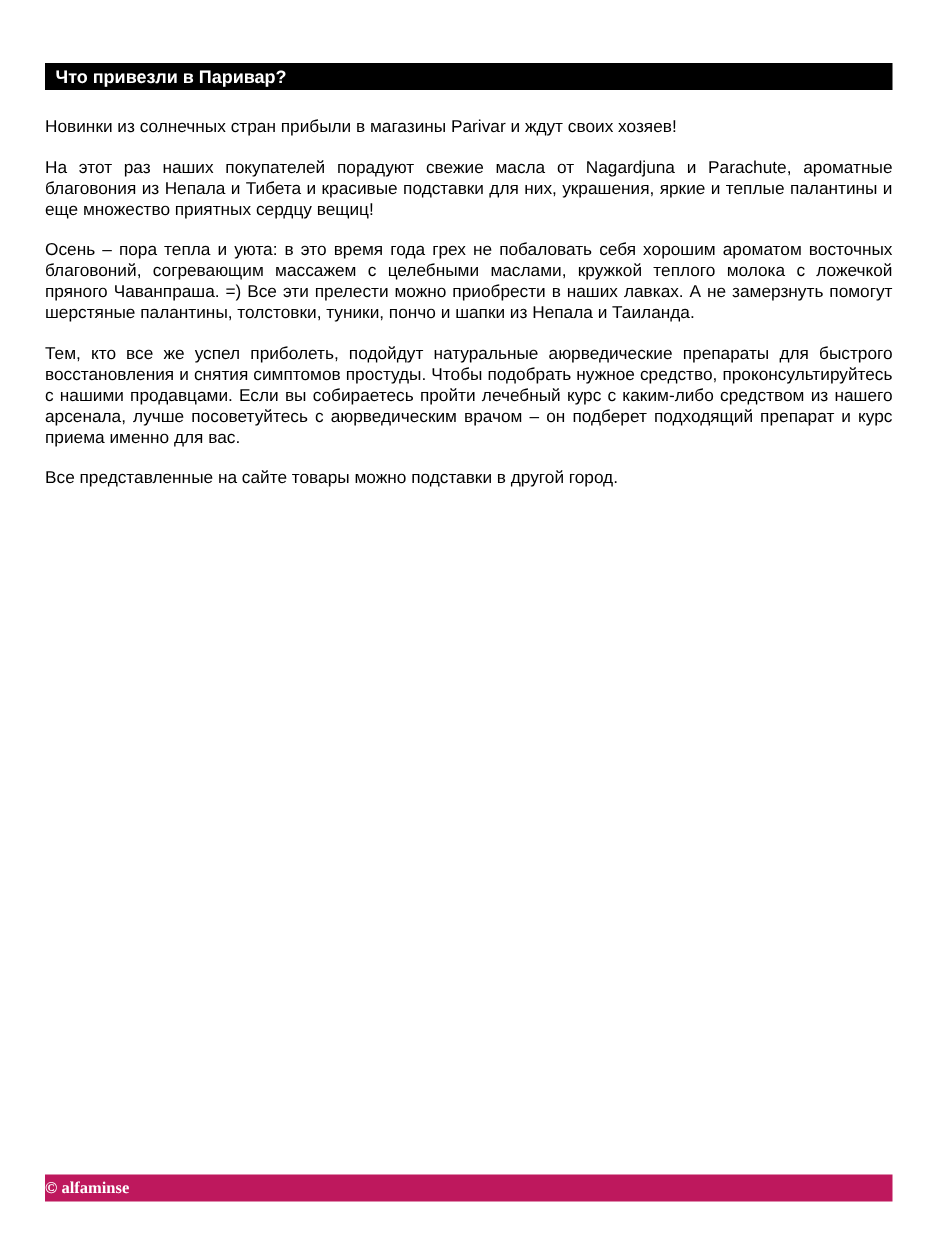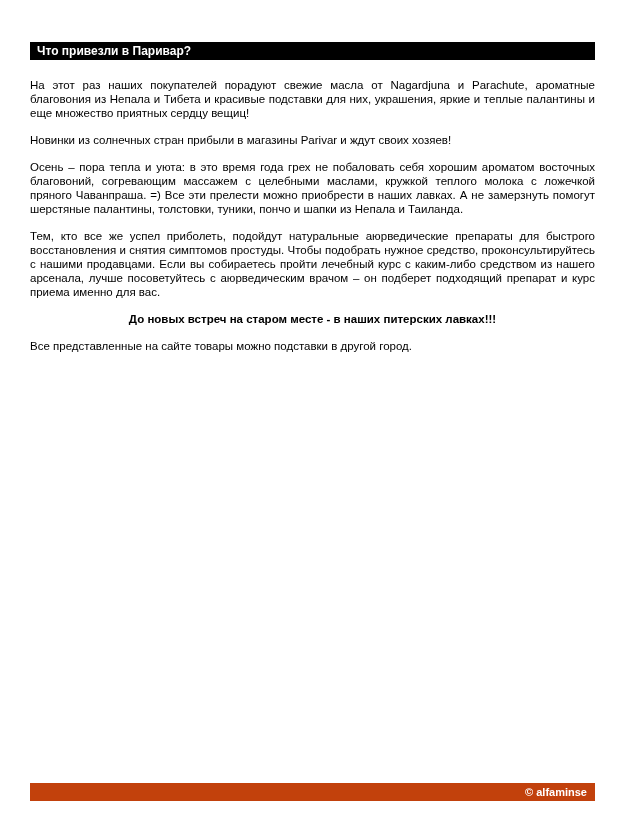--- a/index.html
+++ b/index.html
@@ -48,45 +48,44 @@
       font-weight: bold;
       text-align: center;
       margin-bottom: 13px;
     }
     .footer-bar {
       position: absolute;
       left: 30px;
       bottom: 25px;
       width: 565px;
       height: 18px;
-      background: #c2410c;
+      background: #be185d;
       color: #ffffff;
       font-weight: bold;
       font-size: 11px;
       line-height: 18px;
-      text-align: right;
       padding-right: 8px;
       overflow: hidden;
+      font-family: Liberation Serif, serif;
     }
   </style>
 </head>
 <body>
 
 <div class="page">
 
   <div class="header-bar">
     <span>Что привезли в Паривар?</span>
   </div>
 
   <div class="content">
+    <p class="para">Новинки из солнечных стран прибыли в магазины Parivar и ждут своих хозяев!</p>
     <p class="para justify">На этот раз наших покупателей порадуют свежие масла от Nagardjuna и Parachute, ароматные благовония из Непала и Тибета и красивые подставки для них, украшения, яркие и теплые палантины и еще множество приятных сердцу вещиц!</p>
-    <p class="para">Новинки из солнечных стран прибыли в магазины Parivar и ждут своих хозяев!</p>
     <p class="para justify">Осень – пора тепла и уюта: в это время года грех не побаловать себя хорошим ароматом восточных благовоний, согревающим массажем с целебными маслами, кружкой теплого молока с ложечкой пряного Чаванпраша. =) Все эти прелести можно приобрести в наших лавках. А не замерзнуть помогут шерстяные палантины, толстовки, туники, пончо и шапки из Непала и Таиланда.</p>
     <p class="para justify">Тем, кто все же успел приболеть, подойдут натуральные аюрведические препараты для быстрого восстановления и снятия симптомов простуды. Чтобы подобрать нужное средство, проконсультируйтесь с нашими продавцами. Если вы собираетесь пройти лечебный курс с каким-либо средством из нашего арсенала, лучше посоветуйтесь с аюрведическим врачом – он подберет подходящий препарат и курс приема именно для вас.</p>
-    <p class="highlight">До новых встреч на старом месте - в наших питерских лавках!!!</p>
     <p class="para">Все представленные на сайте товары можно подставки в другой город.</p>
   </div>
 
   <div class="footer-bar">
     <span>© alfaminse</span>
   </div>
 
 </div>
 
 </body></html>

